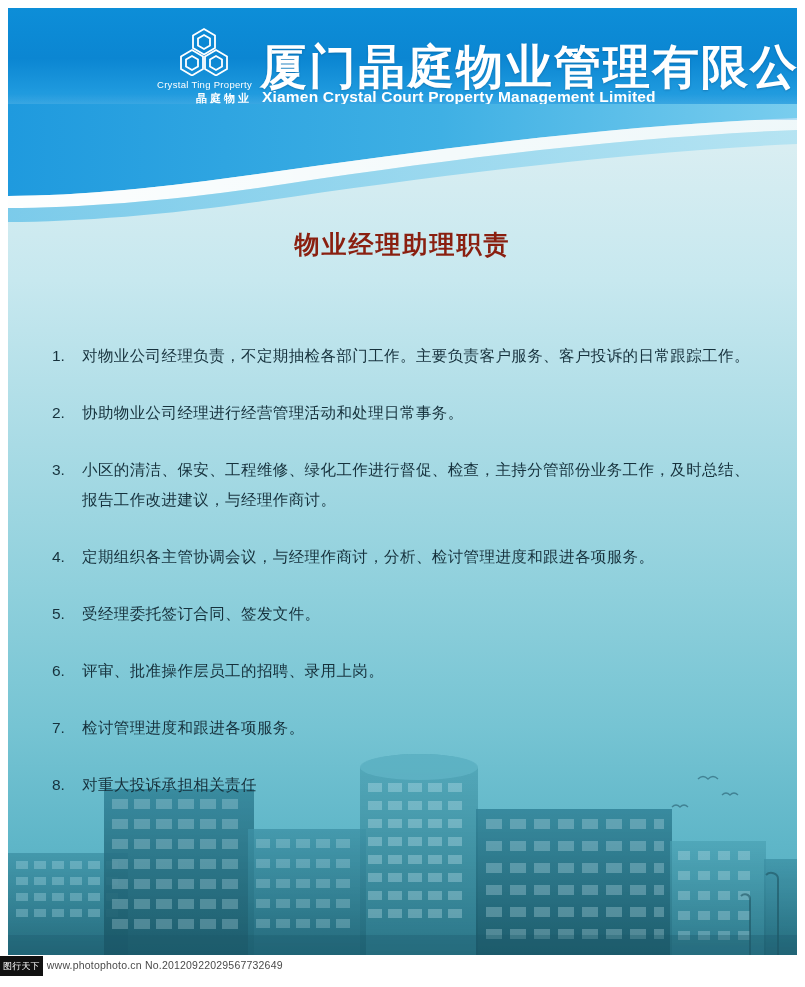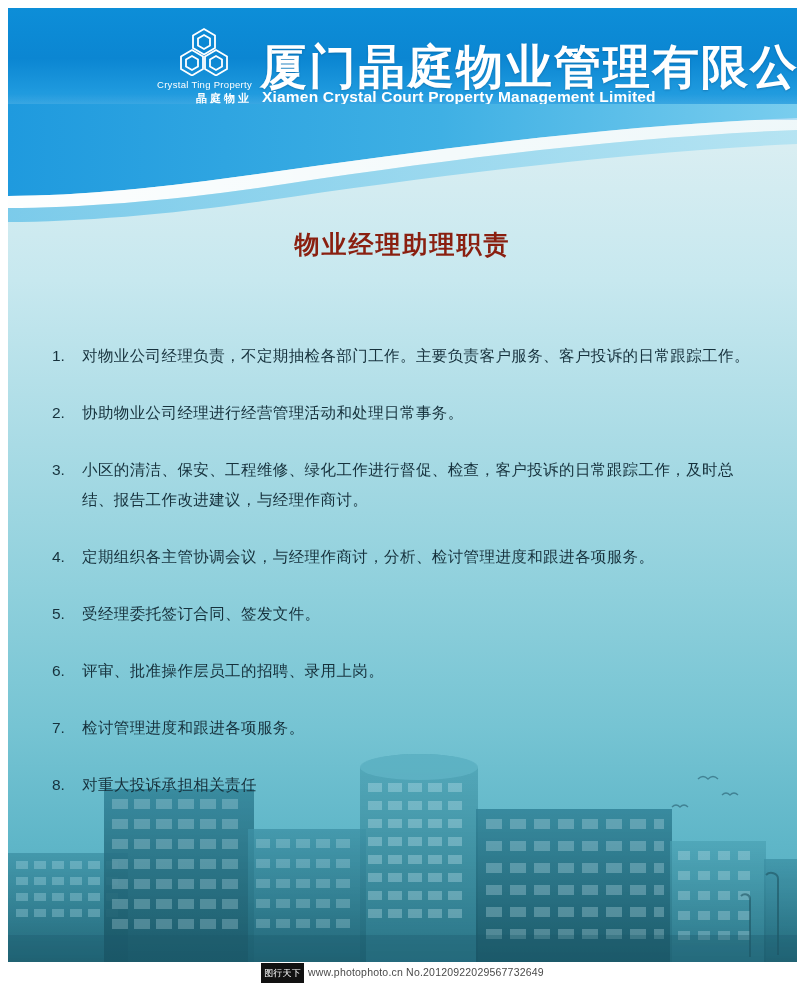--- a/index.html
+++ b/index.html
@@ -163,23 +163,22 @@
     width: 789px;
     height: 260px;
     opacity: 0.95;
   }
   
   .watermark {
     position: absolute;
     left: 0;
     bottom: 0;
     width: 805px;
-    height: 25px;
+    height: 32px;
     background: #ffffff;
-    text-align: center;
   }
   .watermark .wm-inner {
     display: inline-block;
     font-size: 10.5px;
     color: #4a4a4a;
     line-height: 18px;
     font-family: "Liberation Sans", sans-serif;
     letter-spacing: 0.2px;
   }
   .wm-logo {
@@ -510,21 +509,21 @@
       <div class="item">
         <span class="num">1.</span>
         <span class="txt">对物业公司经理负责，不定期抽检各部门工作。主要负责客户服务、客户投诉的日常跟踪工作。</span>
       </div>
       <div class="item">
         <span class="num">2.</span>
         <span class="txt">协助物业公司经理进行经营管理活动和处理日常事务。</span>
       </div>
       <div class="item">
         <span class="num">3.</span>
-        <span class="txt">小区的清洁、保安、工程维修、绿化工作进行督促、检查，客户投诉的日常跟踪工作，及时总结、报告工作改进建议，与经理作商讨。</span>
+        <span class="txt">小区的清洁、保安、工程维修、绿化工作进行督促、检查，主持分管部份业务工作，及时总结、报告工作改进建议，与经理作商讨。</span>
       </div>
       <div class="item">
         <span class="num">4.</span>
         <span class="txt">定期组织各主管协调会议，与经理作商讨，分析、检讨管理进度和跟进各项服务。</span>
       </div>
       <div class="item">
         <span class="num">5.</span>
         <span class="txt">受经理委托签订合同、签发文件。</span>
       </div>
       <div class="item">

